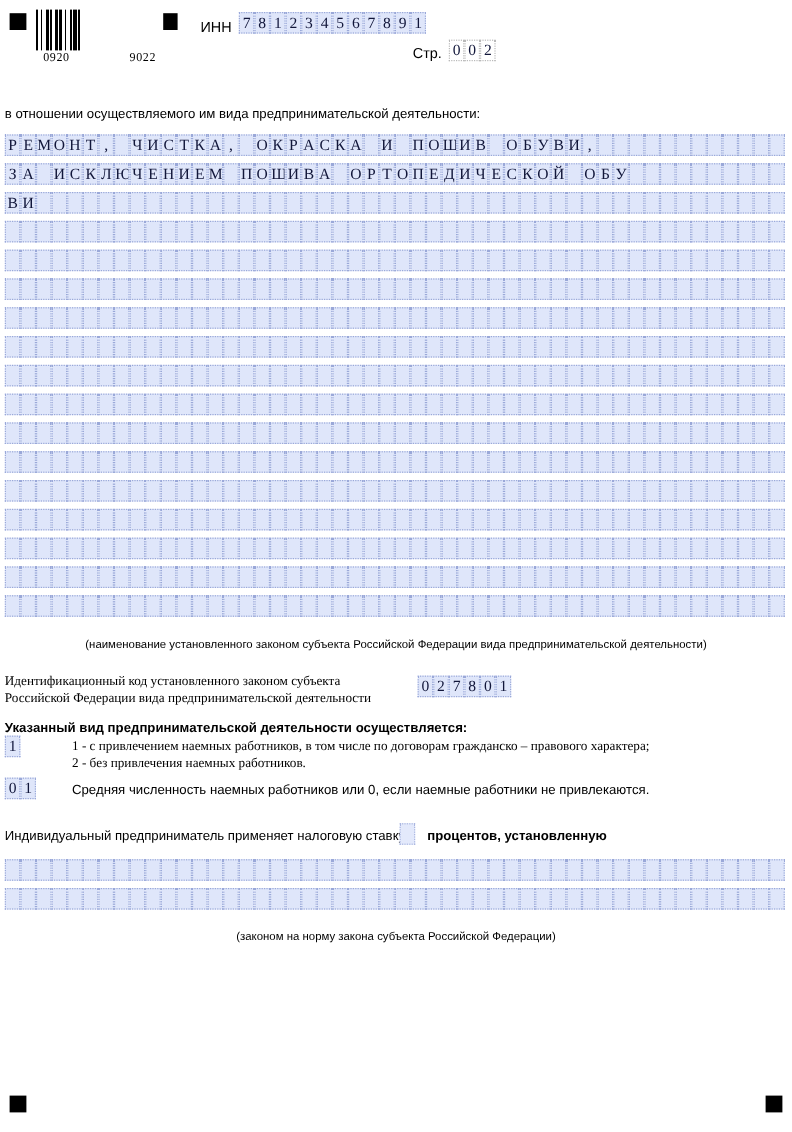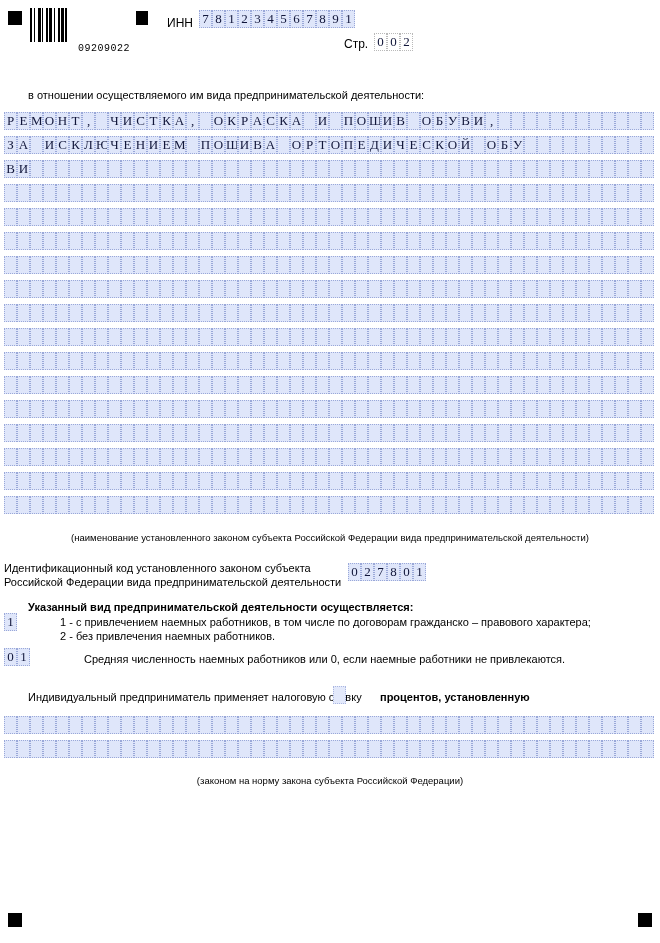--- a/index.html
+++ b/index.html
@@ -50,23 +50,23 @@
         #000 12px, #000 13px, #fff 13px, #fff 16px,
         #000 16px, #000 18px, #fff 18px, #fff 19px,
         #000 19px, #000 22px, #fff 22px, #fff 24px,
         #000 24px, #000 25px, #fff 25px, #fff 28px,
         #000 28px, #000 30px, #fff 30px, #fff 31px,
         #000 31px, #000 34px, #fff 34px, #fff 35px,
         #000 35px, #000 37px, #fff 37px, #fff 40px);
   }
   #barcode-digits {
     display: flex;
-    justify-content: flex-end;
+    justify-content: space-between;
     padding: 1px 6px 0 6px;
-    font-family: Liberation Mono, monospace;
+    font-family: Liberation Serif, serif;
     font-size: 10px;
     letter-spacing: 0.5px;
     color: #000;
   }
 
   
   .cellrow {
     position: absolute;
     display: flex;
   }
@@ -104,21 +104,20 @@
     margin-bottom: 6px;
   }
 
   
   .label {
     position: absolute;
     font-family: "Liberation Sans", sans-serif;
     font-size: 11px;
     color: #000000;
     white-space: nowrap;
-    margin-left: 24px;
   }
   .label.bold {
     font-weight: bold;
   }
   .caption {
     position: absolute;
     width: 660px;
     text-align: center;
     font-family: "Liberation Sans", sans-serif;
     font-size: 9.5px;
@@ -133,21 +132,21 @@
   }
   .str-label {
     position: absolute;
     left: 344px;
     top: 37px;
     font-size: 12px;
     font-family: Liberation Sans, sans-serif;
   }
   .twoline {
     position: absolute;
-    font-family: Liberation Sans, sans-serif;
+    font-family: Liberation Serif, serif;
     font-size: 11px;
     line-height: 14px;
     color: #000;
     white-space: pre-line;
   }
 </style>
 </head>
 <body>
 
 <div id="page">

